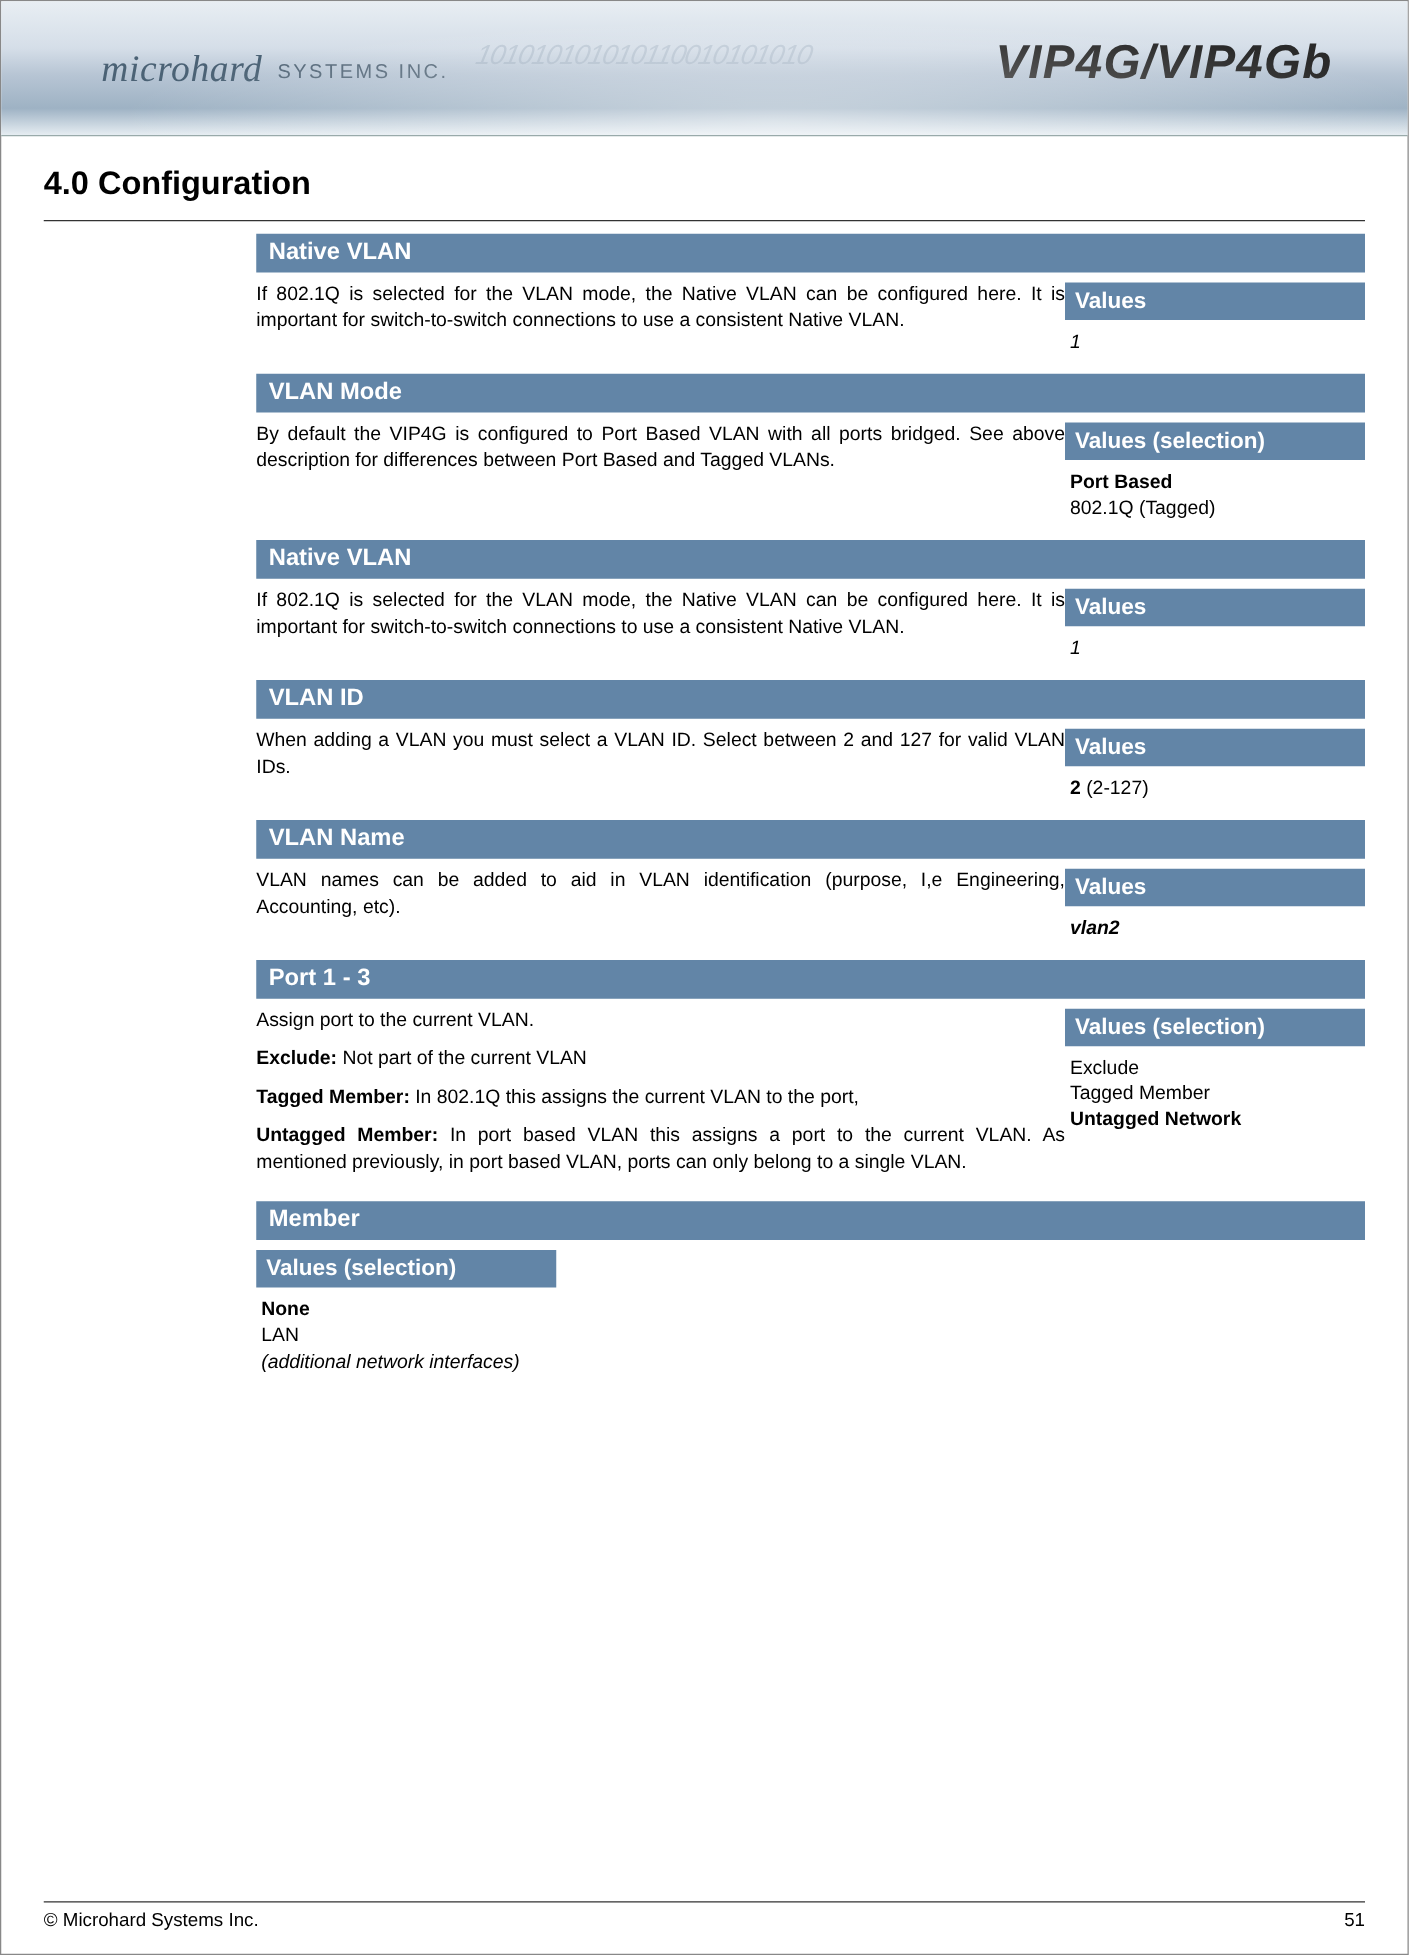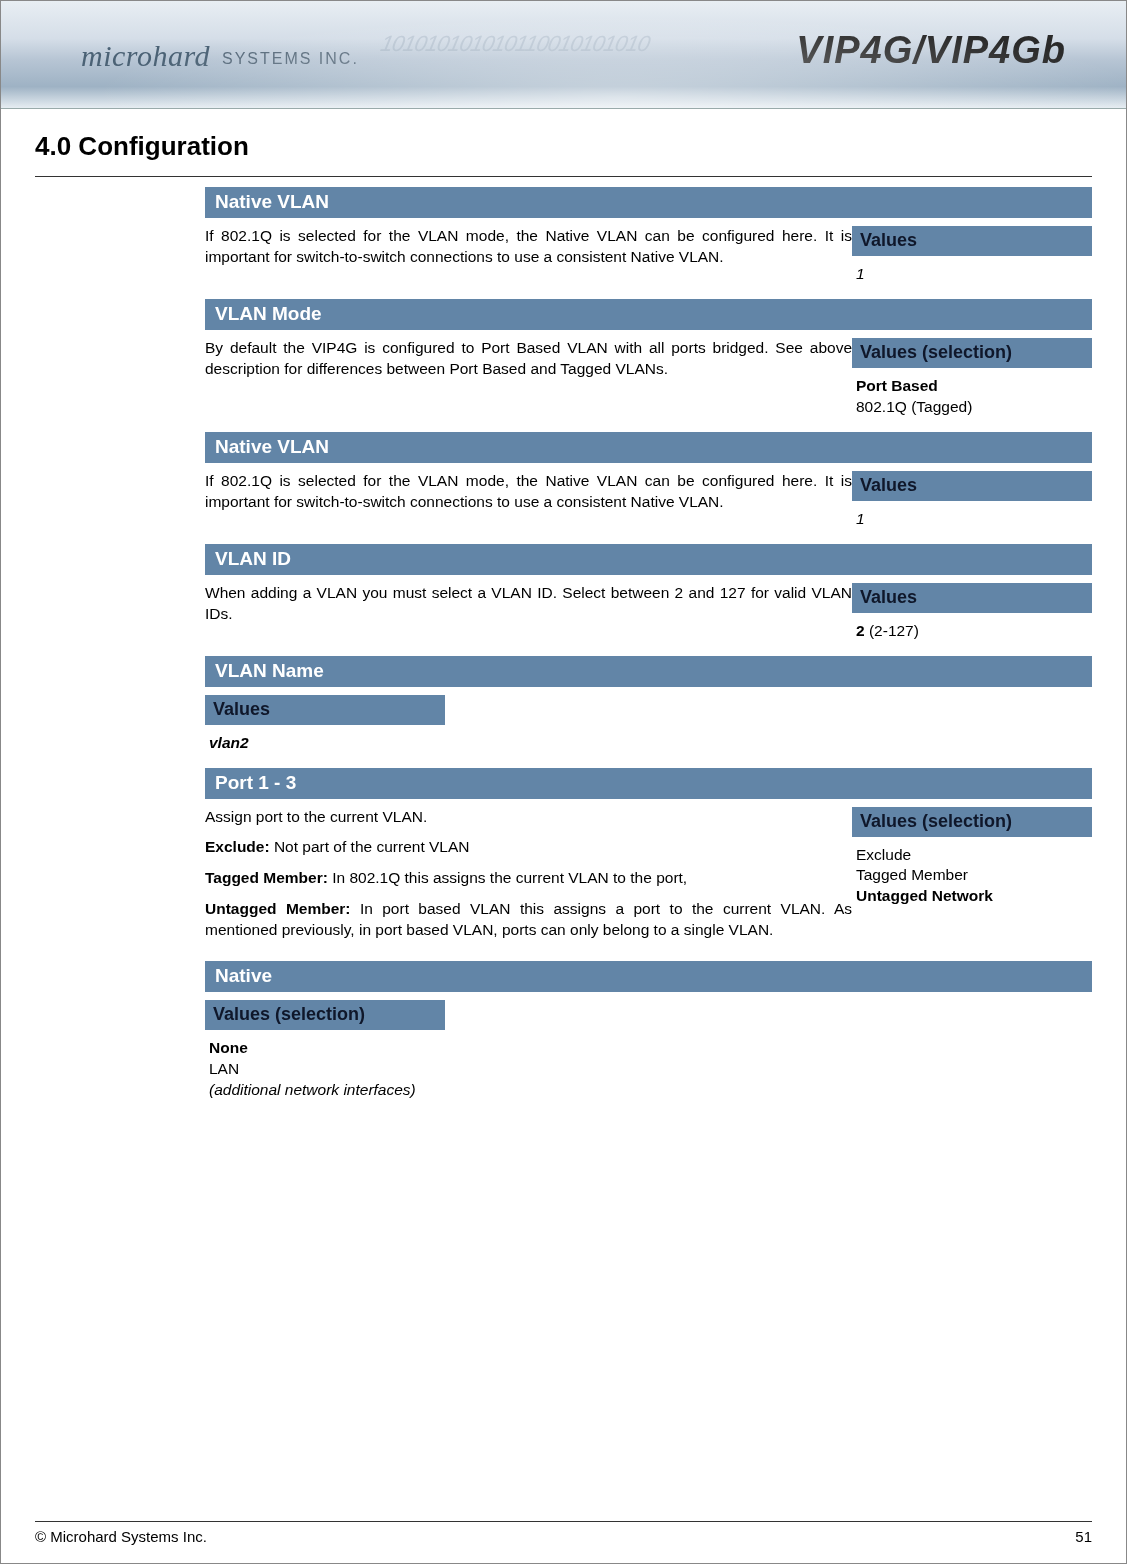--- a/index.html
+++ b/index.html
@@ -109,21 +109,21 @@
     }
     .desc p { margin-bottom: 10px; }
     .desc .term { font-weight: bold; }
     .desc .bold { font-weight: bold; }
     .values-col {
       width: 240px;
       flex-shrink: 0;
     }
     .values-header {
       background: #6285a7;
-      color: #0f172a;
+      color: #ffffff;
       font-weight: bold;
       font-size: 18px;
       padding: 4px 8px 5px 8px;
     }
     .values-body {
       padding: 8px 4px 4px 4px;
       font-size: 15.5px;
       line-height: 1.35;
     }
     .values-body .italic { font-style: italic; }
@@ -214,20 +214,21 @@
           <div class="values-body">
             <div><span class="bold">2</span><span> (2-127)</span></div>
           </div>
         </div>
       </div>
     </div>
 
     <div class="section">
       <div class="title-bar">VLAN Name</div>
       <div class="row">
+        <div class="desc">VLAN names can be added to aid in VLAN identification (purpose, I,e Engineering, Accounting, etc).</div>
         <div class="values-col">
           <div class="values-header">Values</div>
           <div class="values-body">
             <div class="bold italic">vlan2</div>
           </div>
         </div>
       </div>
     </div>
 
     <div class="section">
@@ -244,21 +245,21 @@
           <div class="values-body">
             <div>Exclude</div>
             <div>Tagged Member</div>
             <div class="bold">Untagged Network</div>
           </div>
         </div>
       </div>
     </div>
 
     <div class="section">
-      <div class="title-bar">Native</div>
+      <div class="title-bar">Member</div>
       <div class="row">
         <div class="values-col">
           <div class="values-header">Values  (selection)</div>
           <div class="values-body">
             <div class="bold">None</div>
             <div>LAN</div>
             <div class="italic">(additional network interfaces)</div>
           </div>
         </div>
       </div>

